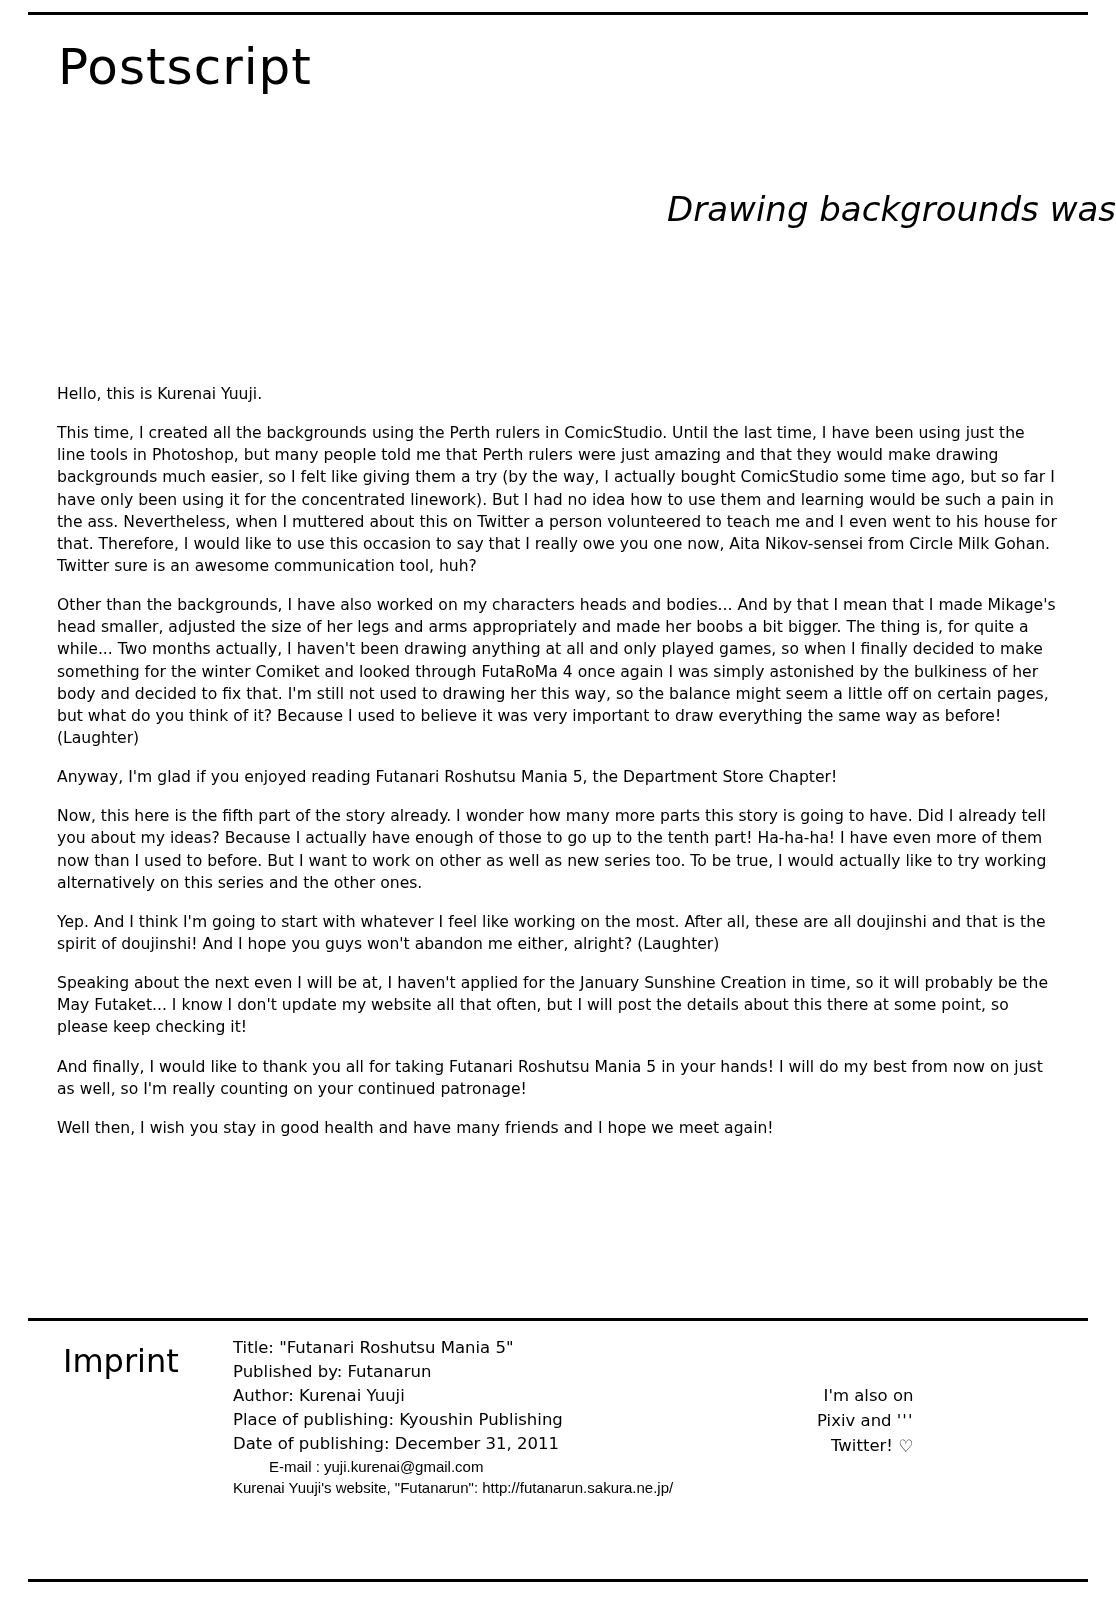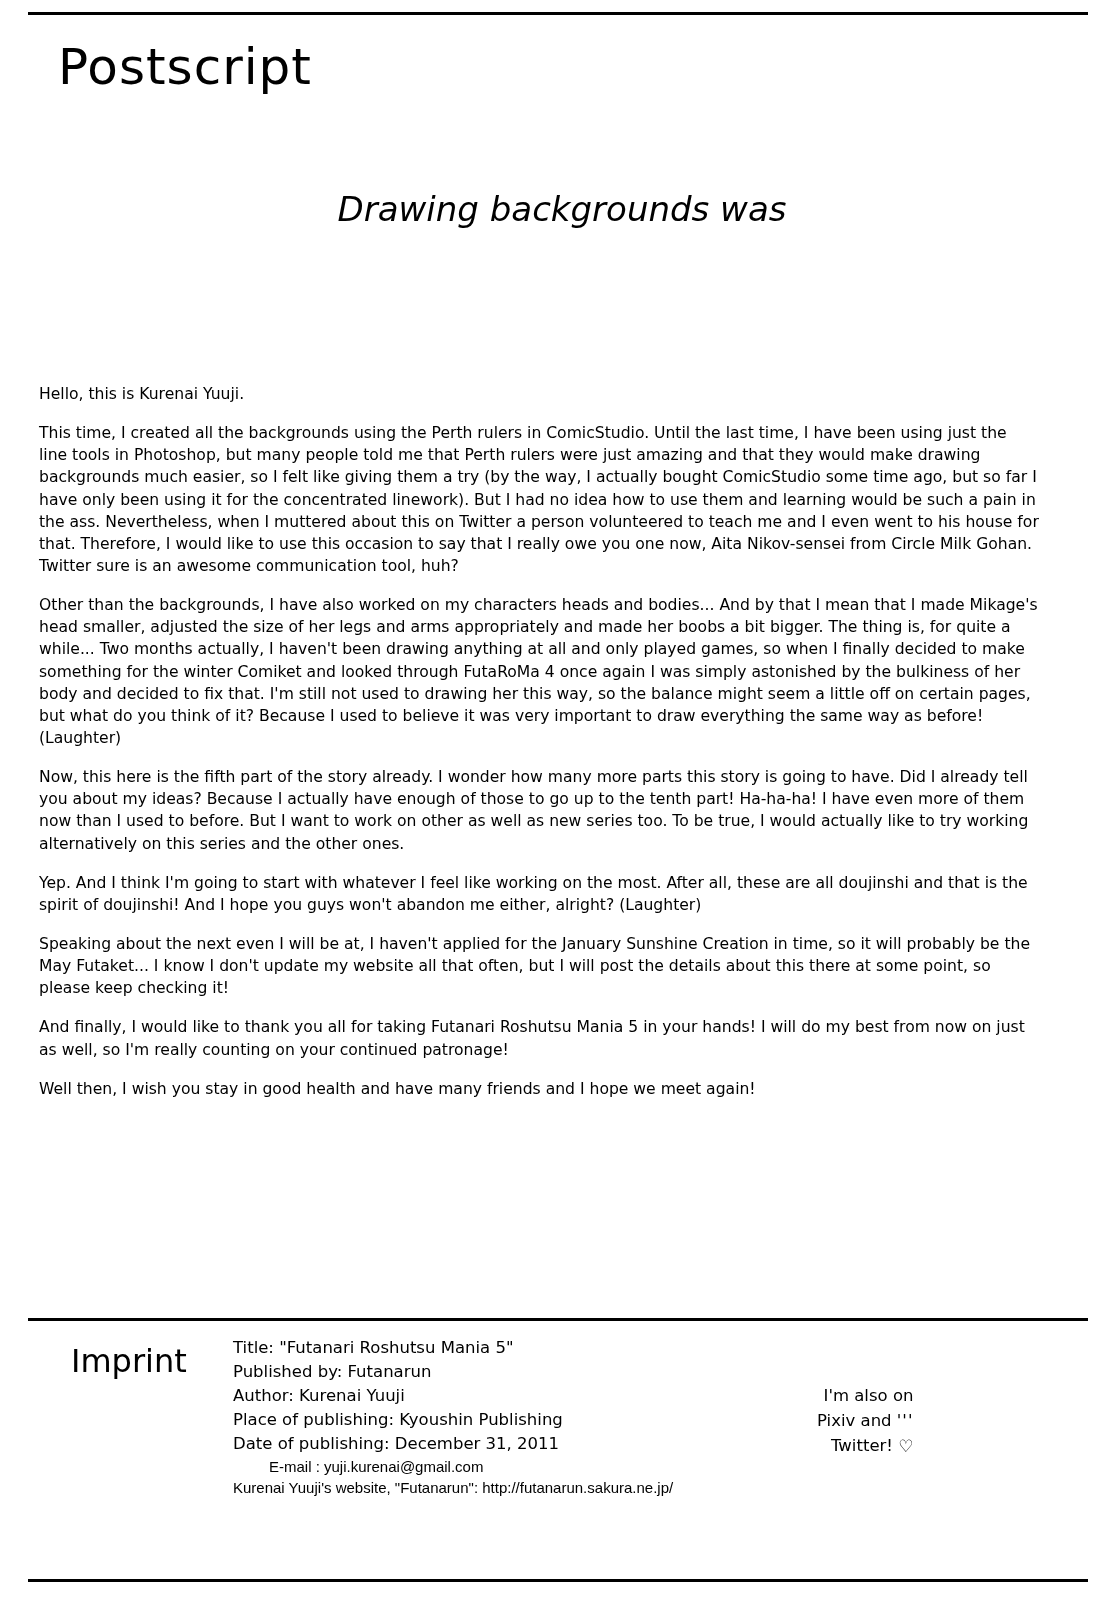--- a/index.html
+++ b/index.html
@@ -48,32 +48,32 @@
     font-size: 50px;
     letter-spacing: 1px;
     font-weight: 400;
     font-family: "DejaVu Sans", sans-serif;
   }
   .headline {
     position: absolute;
     left: 8px;
     right: 0;
     top: 185px;
-    text-align: center;
+    text-align: right;
     font-size: 34px;
     line-height: 1.45;
     font-style: italic;
     font-family: "DejaVu Sans", sans-serif;
   }
   .headline div {
     white-space: nowrap;
   }
   .body-text {
     position: absolute;
-    left: 39px;
+    left: 57px;
     top: 383px;
     width: 1000px;
     font-size: 15.6px;
     line-height: 1.42;
   }
   .body-text p {
     margin: 0 0 17px 0;
     text-align: left;
   }
   .imprint {
@@ -81,21 +81,20 @@
     left: 57px;
     top: 1336px;
     width: 1002px;
   }
   .imprint-label {
     position: absolute;
     left: 6px;
     top: 6px;
     font-size: 32px;
     font-family: "DejaVu Sans", sans-serif;
-    margin-left: 8px;
   }
   .imprint-block {
     position: absolute;
     left: 176px;
     top: 0px;
     font-size: 16.5px;
     line-height: 1.45;
   }
   .imprint-block .line { white-space: nowrap; }
   .imprint-block .mono {
@@ -129,20 +128,21 @@
   <div class="page-title">Postscript</div>
 
   <div class="headline">
     <div>Drawing backgrounds was</div>
   </div>
 
   <div class="body-text">
     <p>Hello, this is Kurenai Yuuji.</p>
     <p>This time, I created all the backgrounds using the Perth rulers in ComicStudio. Until the last time, I have been using just the line tools in Photoshop, but many people told me that Perth rulers were just amazing and that they would make drawing backgrounds much easier, so I felt like giving them a try (by the way, I actually bought ComicStudio some time ago, but so far I have only been using it for the concentrated linework). But I had no idea how to use them and learning would be such a pain in the ass. Nevertheless, when I muttered about this on Twitter a person volunteered to teach me and I even went to his house for that. Therefore, I would like to use this occasion to say that I really owe you one now, Aita Nikov-sensei from Circle Milk Gohan. Twitter sure is an awesome communication tool, huh?</p>
     <p>Other than the backgrounds, I have also worked on my characters heads and bodies... And by that I mean that I made Mikage's head smaller, adjusted the size of her legs and arms appropriately and made her boobs a bit bigger. The thing is, for quite a while... Two months actually, I haven't been drawing anything at all and only played games, so when I finally decided to make something for the winter Comiket and looked through FutaRoMa 4 once again I was simply astonished by the bulkiness of her body and decided to fix that. I'm still not used to drawing her this way, so the balance might seem a little off on certain pages, but what do you think of it? Because I used to believe it was very important to draw everything the same way as before! (Laughter)</p>
+    <p>Anyway, I'm glad if you enjoyed reading Futanari Roshutsu Mania 5, the Department Store Chapter!</p>
     <p>Now, this here is the fifth part of the story already. I wonder how many more parts this story is going to have. Did I already tell you about my ideas? Because I actually have enough of those to go up to the tenth part! Ha-ha-ha! I have even more of them now than I used to before. But I want to work on other as well as new series too. To be true, I would actually like to try working alternatively on this series and the other ones.</p>
     <p>Yep. And I think I'm going to start with whatever I feel like working on the most. After all, these are all doujinshi and that is the spirit of doujinshi! And I hope you guys won't abandon me either, alright? (Laughter)</p>
     <p>Speaking about the next even I will be at, I haven't applied for the January Sunshine Creation in time, so it will probably be the May Futaket... I know I don't update my website all that often, but I will post the details about this there at some point, so please keep checking it!</p>
     <p>And finally, I would like to thank you all for taking Futanari Roshutsu Mania 5 in your hands! I will do my best from now on just as well, so I'm really counting on your continued patronage!</p>
     <p>Well then, I wish you stay in good health and have many friends and I hope we meet again!</p>
   </div>
 
   <div class="imprint-rule"></div>
 
   <div class="imprint">

